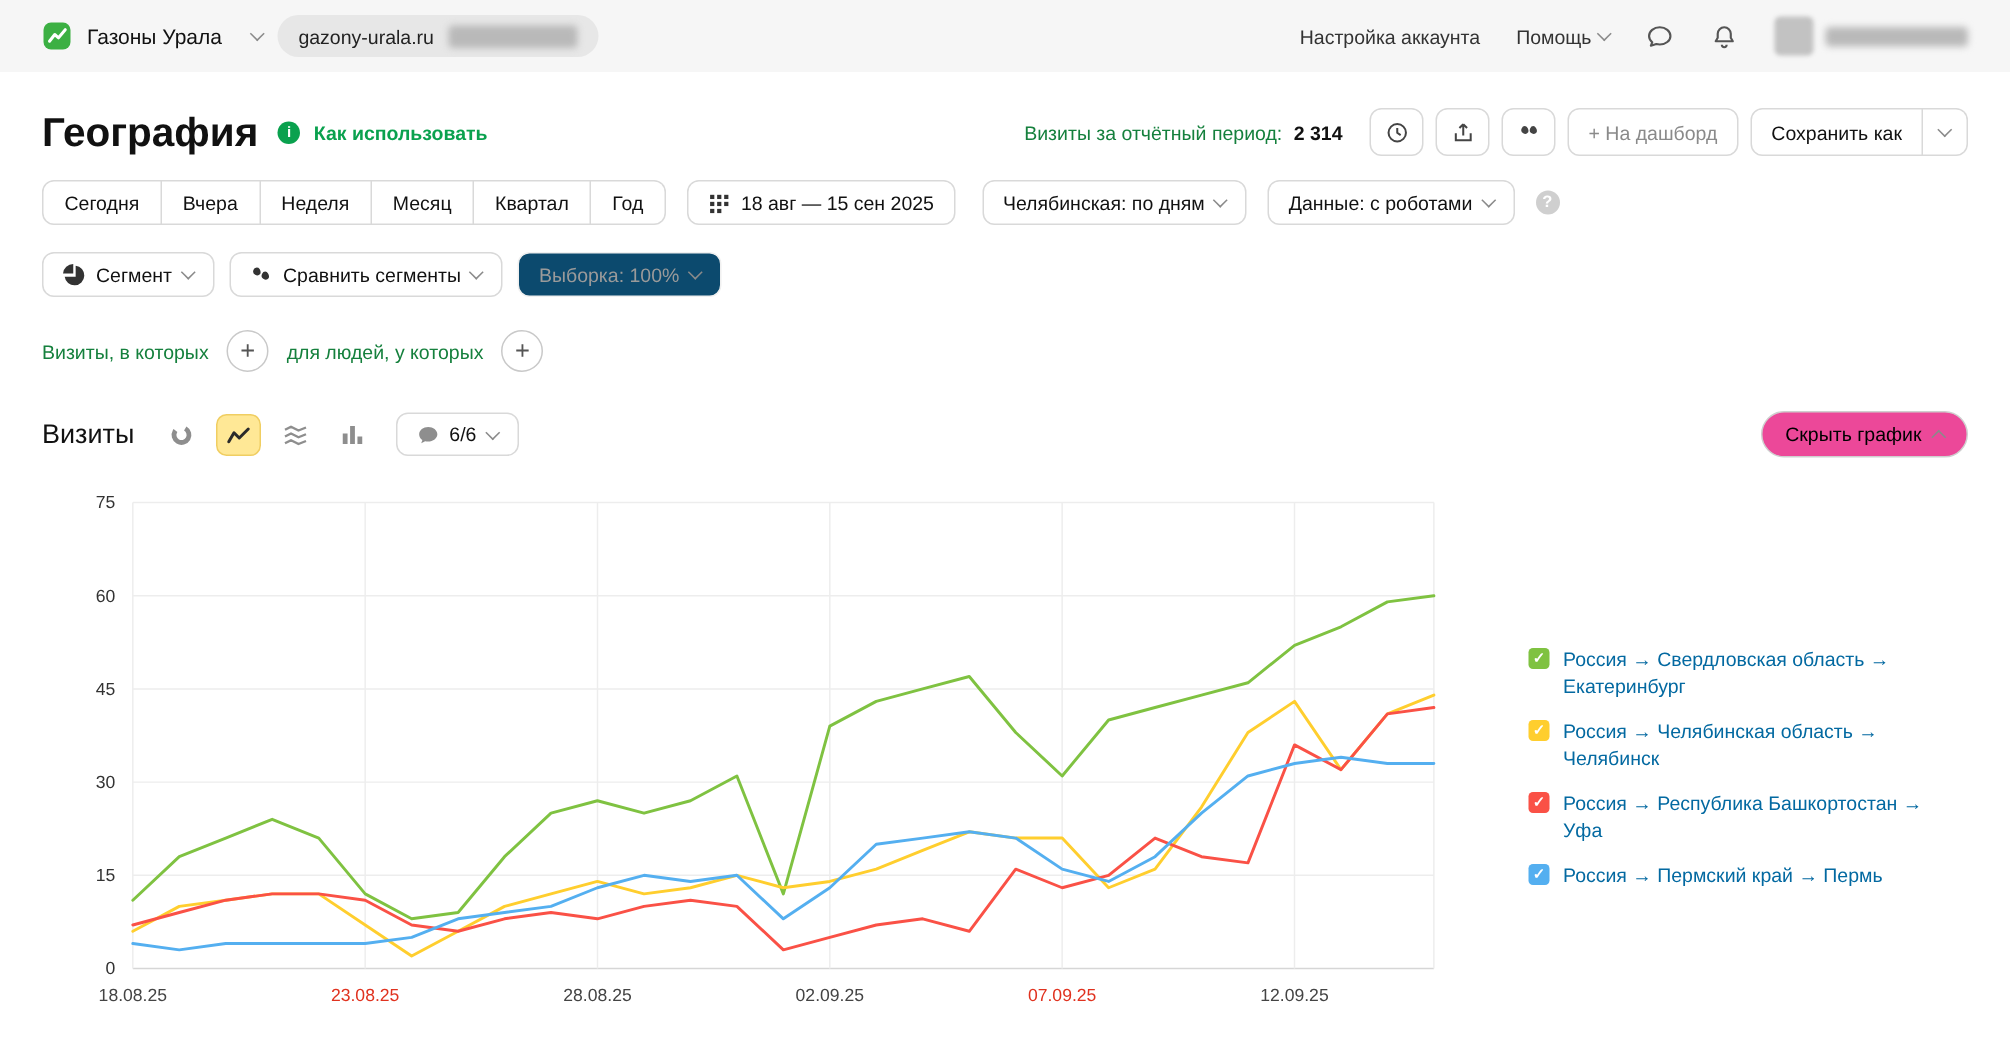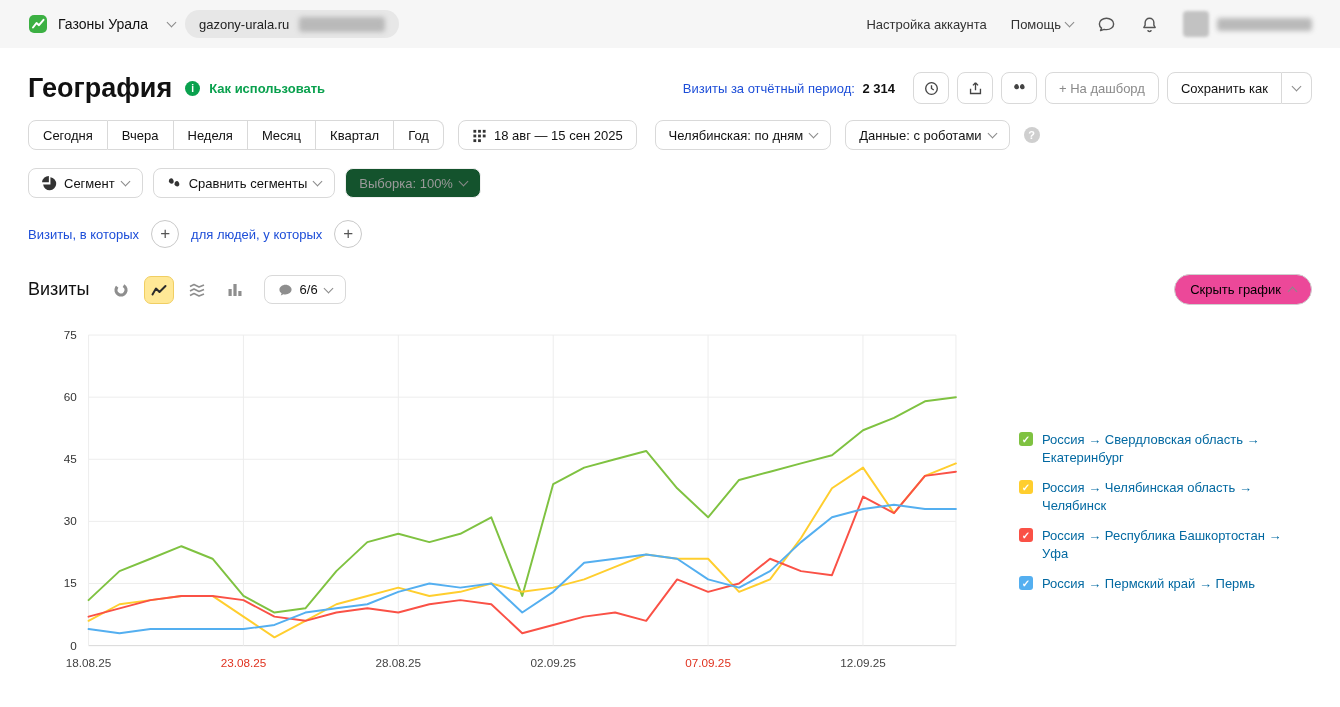--- a/index.html
+++ b/index.html
@@ -19,40 +19,40 @@
   .chv{width:7px;height:7px;border-right:1.4px solid #8a8a8a;border-bottom:1.4px solid #8a8a8a;transform:rotate(45deg);display:inline-block;margin-top:-3px}
   .chv.up{transform:rotate(225deg);margin-top:3px}
   
   .main{padding:0 28px}
   .header-row{display:flex;align-items:center;margin-top:24px;gap:9px}
   .page-title{font-size:27px;font-weight:700}
   .info-dot{width:15px;height:15px;border-radius:50%;background:#0aa14e;color:#fff;font-size:10px;font-weight:700;display:inline-flex;align-items:center;justify-content:center;margin-left:4px}
   .info-dot::after{content:"i"}
   .green-link{color:#0aa14e;font-weight:700;cursor:pointer;font-size:13px}
   .header-right{margin-left:auto;display:flex;align-items:center;gap:8px}
-  .muted{color:#1d4ed8}
+  .muted{color:#15803d}
   .visits-total b{color:#111;font-weight:700;margin-left:4px}
   .btn{display:inline-flex;align-items:center;gap:7px;height:32px;padding:0 13px;border:1px solid #d9d9d9;border-radius:8px;background:#fff;font-size:13px;font-family:inherit;cursor:pointer;color:#111;white-space:nowrap}
   .iconbtn{width:36px;justify-content:center;padding:0}
   .btn.gray-text{color:#8a8a8a}
   .btn-group{display:inline-flex}
   .btn-group .btn:first-child{border-radius:8px 0 0 8px}
   .btn-group .btn:last-child{border-radius:0 8px 8px 0;border-left:none;width:30px;justify-content:center;padding:0}
   
   .period-row{display:flex;align-items:center;gap:14px;margin-top:16px}
   .tabs{display:inline-flex}
   .tab{height:30px;padding:0 14px;border:1px solid #d9d9d9;border-left:none;display:inline-flex;align-items:center;background:#fff;cursor:pointer;font-size:13px}
   .tab:first-child{border-left:1px solid #d9d9d9;border-radius:8px 0 0 8px}
   .tab:last-child{border-radius:0 8px 8px 0}
   .btn.h30{height:30px}
   .qmark{width:16px;height:16px;border-radius:50%;background:#cfcfcf;color:#fff;font-size:11px;font-weight:700;display:inline-flex;align-items:center;justify-content:center;cursor:pointer}
   .qmark::after{content:"?"}
   
   .segment-row{display:flex;align-items:center;gap:10px;margin-top:18px}
-  .btn.disabled{background:#14532d;border-color:#f0f0f0;color:#9a9a9a}
+  .btn.disabled{background:#0c4a6e;border-color:#f0f0f0;color:#9a9a9a}
   
   .builder-row{display:flex;align-items:center;gap:12px;margin-top:22px}
   .plus-circle{width:28px;height:28px;border-radius:50%;border:1px solid #c9c9c9;background:#fff;color:#555;font-size:17px;cursor:pointer;display:inline-flex;align-items:center;justify-content:center}
   .plus-circle::after{content:"+"}
   
   .visits-row{display:flex;align-items:center;gap:8px;margin-top:26px}
   .visits-title{font-size:18px;font-weight:400;margin-right:8px}
   .cbtn{width:30px;height:28px;display:inline-flex;align-items:center;justify-content:center;border:1px solid transparent;border-radius:7px;background:transparent;cursor:pointer}
   .cbtn.selected{background:#ffe896;border-color:#f0ce62}
   .pill{margin-left:auto;display:inline-flex;align-items:center;gap:8px;height:31px;padding:12px 15px;border:1px solid #cfcfcf;border-radius:16px;background:#ec4899;font-size:13px;cursor:pointer;font-family:inherit}

